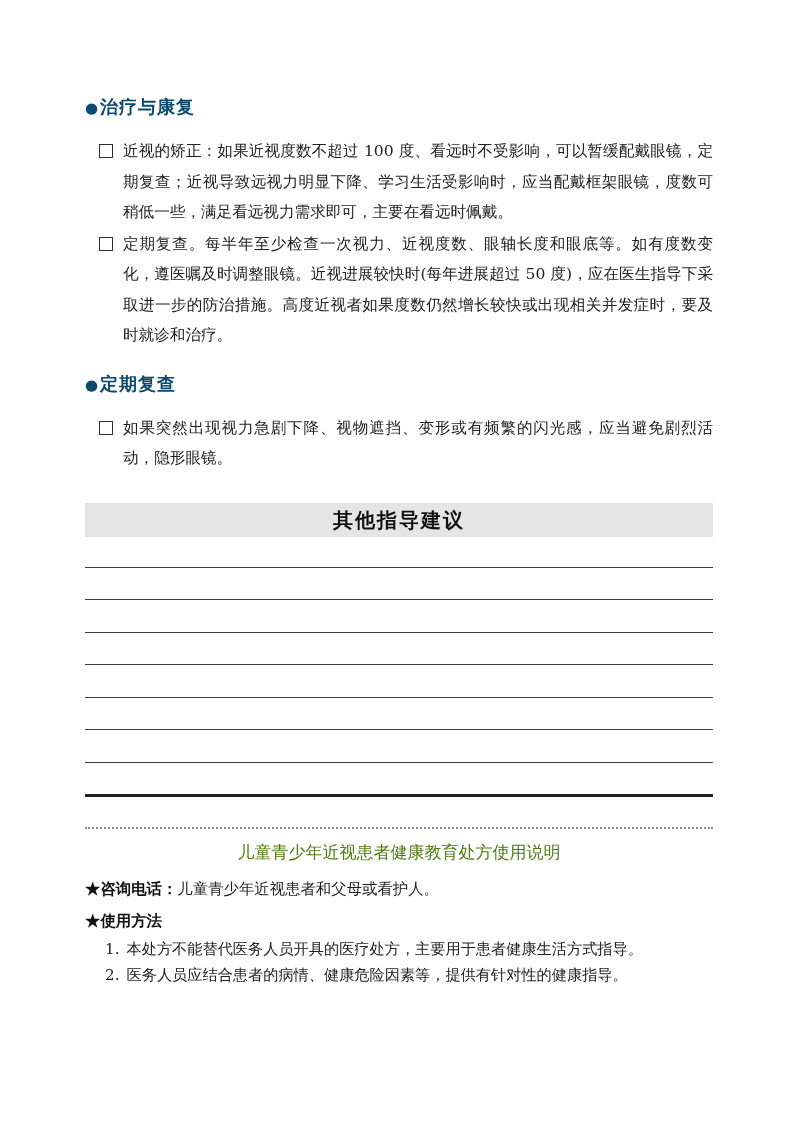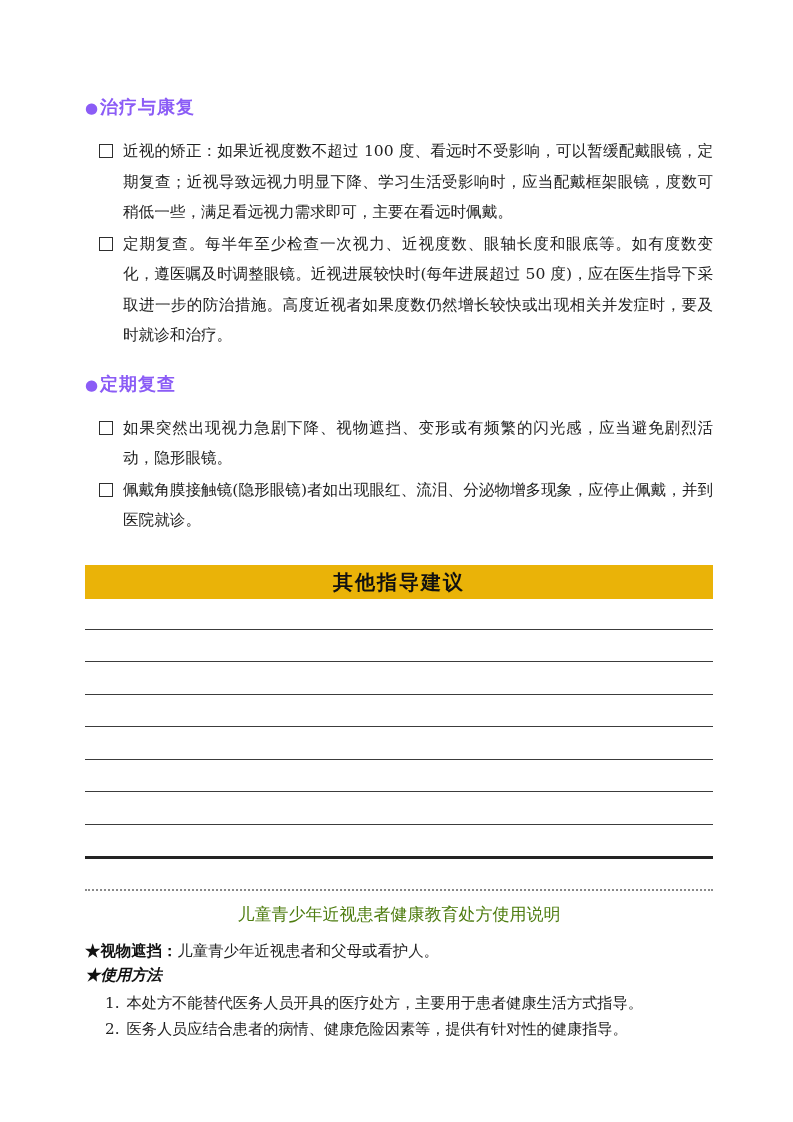--- a/index.html
+++ b/index.html
@@ -19,21 +19,21 @@
     width: 628px;
     height: 1122px;
   }
 
   
   .sec-heading {
     font-family: "DejaVu Sans", "Liberation Sans", sans-serif;
     font-weight: bold;
     font-size: 18px;
     line-height: 22px;
-    color: #8b5cf6;
+    color: #0c4a6e;
     letter-spacing: 1px;
   }
   .sec-heading .bullet { font-size: 15px; margin-right: 1px; }
 
   
   .check-list { margin-top: 17px; margin-left: 14px; }
   .check-item { display: flex; align-items: flex-start; margin-bottom: 1px; }
   .checkbox {
     width: 14px; height: 14px;
     border: 1.6px solid #2e2e2e;
@@ -49,21 +49,21 @@
     text-align: justify;
     color: #222;
   }
 
   .sec2 { margin-top: 22px; }
 
   
   .banner {
     margin-top: 29px;
     height: 34px;
-    background: #eab308;
+    background: #e5e5e5;
     text-align: center;
     line-height: 34px;
     font-family: Liberation Sans, sans-serif;
     font-weight: bold;
     font-size: 20px;
     color: #111;
     letter-spacing: 2px;
   }
 
   
@@ -108,24 +108,23 @@
     line-height: 24px;
     color: #4d7c0f;
   }
   .usage-target {
     margin-top: 13px;
     font-size: 15.4px;
     line-height: 24px;
   }
   .usage-target .star-label, .usage-method { font-weight: bold; color: #111; }
   .usage-method {
-    margin-top: 0;
+    margin-top: 8px;
     font-size: 15.4px;
     line-height: 24px;
-    font-style: italic;
   }
   .usage-list { margin-top: 3px; margin-left: 20px; }
   .usage-item {
     display: flex;
     font-size: 15.2px;
     line-height: 26px;
     color: #222;
   }
   .usage-item .num { margin-right: 7px; }
 </style>
@@ -148,24 +147,20 @@
     </div>
   </div>
 
   <div class="sec2">
     <div class="sec-heading"><span class="bullet">●</span><span>定期复查</span></div>
     <div class="check-list">
       <div class="check-item">
         <span class="checkbox"></span>
         <div class="check-text">如果突然出现视力急剧下降、视物遮挡、变形或有频繁的闪光感，应当避免剧烈活动，隐形眼镜。</div>
       </div>
-      <div class="check-item">
-        <span class="checkbox"></span>
-        <div class="check-text">佩戴角膜接触镜(隐形眼镜)者如出现眼红、流泪、分泌物增多现象，应停止佩戴，并到医院就诊。</div>
-      </div>
     </div>
   </div>
 
   <div class="banner">
     <span>其他指导建议</span>
   </div>
 
   <div class="rules">
     <div class="rule"></div>
     <div class="rule"></div>
@@ -176,21 +171,21 @@
     <div class="rule"></div>
     <div class="rule thick"></div>
   </div>
 
 
   <div class="dotted"></div>
 
   <div class="usage-title">儿童青少年近视患者健康教育处方使用说明</div>
 
   <div class="usage-target">
-    <span class="star-label">★视物遮挡：</span><span>儿童青少年近视患者和父母或看护人。</span>
+    <span class="star-label">★咨询电话：</span><span>儿童青少年近视患者和父母或看护人。</span>
   </div>
 
   <div class="usage-method">★使用方法</div>
 
   <div class="usage-list">
     <div class="usage-item">
       <span class="num">1.</span>
       <span>本处方不能替代医务人员开具的医疗处方，主要用于患者健康生活方式指导。</span>
     </div>
     <div class="usage-item">

